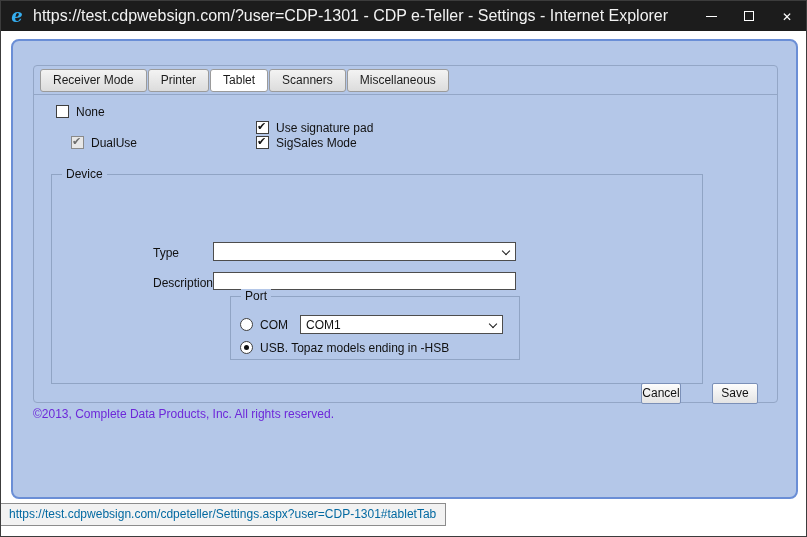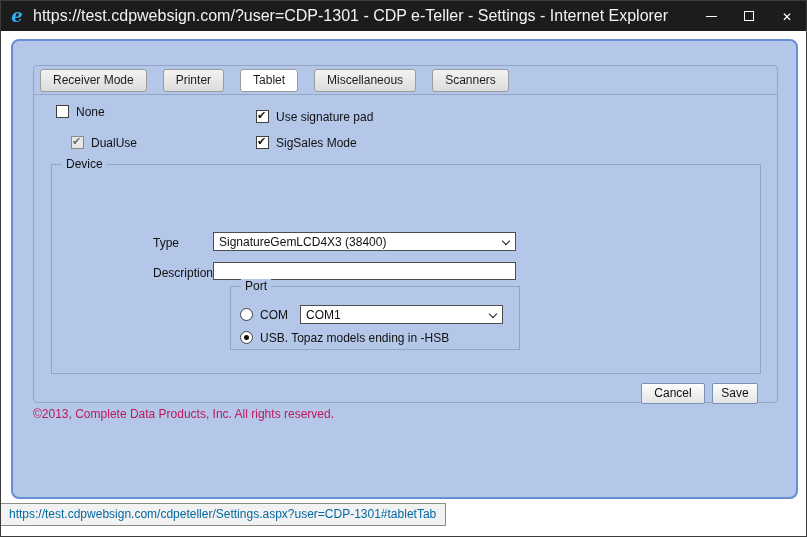--- a/index.html
+++ b/index.html
@@ -19,21 +19,21 @@
   .glyph-max { width:10px; height:10px; border:1px solid #fff; display:block; }
   .glyph-close::before { content:"\2715"; font-size:12px; color:#fff; }
 
   
   .dialog { position:absolute; left:10px; top:38px; width:787px; height:460px;
             background:#b4c7e8; border:2px solid #6a8ed6; border-radius:8px; }
 
   .tabwidget { position:absolute; left:20px; top:24px; width:745px; height:338px;
                border:1px solid #93a6c6; border-radius:4px; }
   .tabnav { height:29px; border-bottom:1px solid #93a6c6; display:flex; align-items:center;
-            padding:0 6px; gap:16px; }
+            padding:0 6px; gap:1px; }
   .tab { background:linear-gradient(#f3f3f3,#dcdcdc); border:1px solid #9b9b9b; border-radius:3px;
          padding:3px 12px 4px; font-size:12px; color:#1c1c1c; cursor:pointer; }
   .tab.checked { background:#ffffff; }
 
   .field-row { position:absolute; display:flex; gap:7px; font-size:12px; color:#111; }
 
   
   .cb { width:13px; height:13px; background:#fff; border:1px solid #3f3f3f; display:inline-block;
         position:relative; flex:0 0 auto; }
   .cb.checked::after { content:"\2714"; position:absolute; left:0px; top:-2px; font-size:11px; color:#101010; }
@@ -56,21 +56,21 @@
   .select .chev { position:absolute; right:6px; top:5px; width:6px; height:6px;
                   border-right:1.6px solid #1a1a1a; border-bottom:1.6px solid #1a1a1a;
                   transform:rotate(45deg); }
   .textbox { position:absolute; background:#fff; border:1px solid #4d4d4d; height:18px;
              font-size:12px; padding:0 4px; color:#111; }
 
   .btn { position:absolute; height:21px; font-size:12px; color:#111; text-align:center;
          background:linear-gradient(#fdfdfd,#e4e4e4); border:1px solid #7b90b8; border-radius:2px;
          line-height:19px; cursor:pointer; }
 
-  .copyright { position:absolute; left:20px; top:366px; font-size:12px; color:#be185d; }
+  .copyright { position:absolute; left:20px; top:366px; font-size:12px; color:#6d28d9; }
 
   .statusbar { position:absolute; left:0; bottom:10px; background:#f2f2f2;
                border:1px solid #8c8c8c; border-left:none; padding:3px 9px 4px 8px;
                font-size:12px; color:#0369a1; white-space:nowrap; }
 </style>
 </head>
 <body>
 
 <div class="window">
 
@@ -89,47 +89,46 @@
   </div>
 
   <div class="dialog">
 
     <div class="tabwidget">
 
       <div class="tabnav">
         <span class="tab">Receiver Mode</span>
         <span class="tab">Printer</span>
         <span class="tab checked">Tablet</span>
+        <span class="tab">Scanners</span>
         <span class="tab">Miscellaneous</span>
-        <span class="tab">Scanners</span>
       </div>
 
       <div class="field-row" style="left:22px; top:39px;">
         <span class="cb"></span>
         <span>None</span>
       </div>
-      <div class="field-row" style="left:222px; top:44px;">
+      <div class="field-row" style="left:222px; top:55px;">
         <span class="cb checked"></span>
         <span>Use signature pad</span>
       </div>
       <div class="field-row" style="left:22px; top:70px;padding-left:15px;">
         <span class="cb checked disabled"></span>
         <span>DualUse</span>
       </div>
       <div class="field-row" style="left:222px; top:70px;">
         <span class="cb checked"></span>
         <span>SigSales Mode</span>
       </div>
 
-      <div class="group" style="left:17px; top:98px; width:710px; height:210px;">
+      <div class="group" style="left:17px; top:108px; width:652px; height:210px;">
         <span class="legend">Device</span>
 
         <span class="lbl" style="left:101px; top:71px;">Type</span>
         <div class="select" style="left:161px; top:67px; width:303px;">
-          <span>SignatureGemLCD4X3 (38400)</span>
           <span class="chev"></span>
         </div>
 
         <span class="lbl" style="left:101px; top:101px;">Description</span>
         <input class="textbox" style="left: 161px; top: 97px; width: 303px;" value="">
 
         <div class="group" style="left:178px; top:121px; width:290px; height:64px;">
           <span class="legend">Port</span>
 
           <div class="field-row" style="left:9px; top:21px;">
@@ -141,21 +140,21 @@
             <span class="chev"></span>
           </div>
 
           <div class="field-row" style="left:9px; top:44px;">
             <span class="radio checked"></span>
             <span>USB. Topaz models ending in -HSB</span>
           </div>
         </div>
       </div>
 
-      <button class="btn" style="left:607px; top:317px; width:64px;">Cancel</button>
+      <button class="btn" style="left:607px; top:317px; width:40px;">Cancel</button>
       <button class="btn" style="left:678px; top:317px; width:46px;">Save</button>
     </div>
 
     <div class="copyright">©2013, Complete Data Products, Inc. All rights reserved.</div>
   </div>
 
   <div class="statusbar">https://test.cdpwebsign.com/cdpeteller/Settings.aspx?user=CDP-1301#tabletTab</div>
 
 </div>
 

